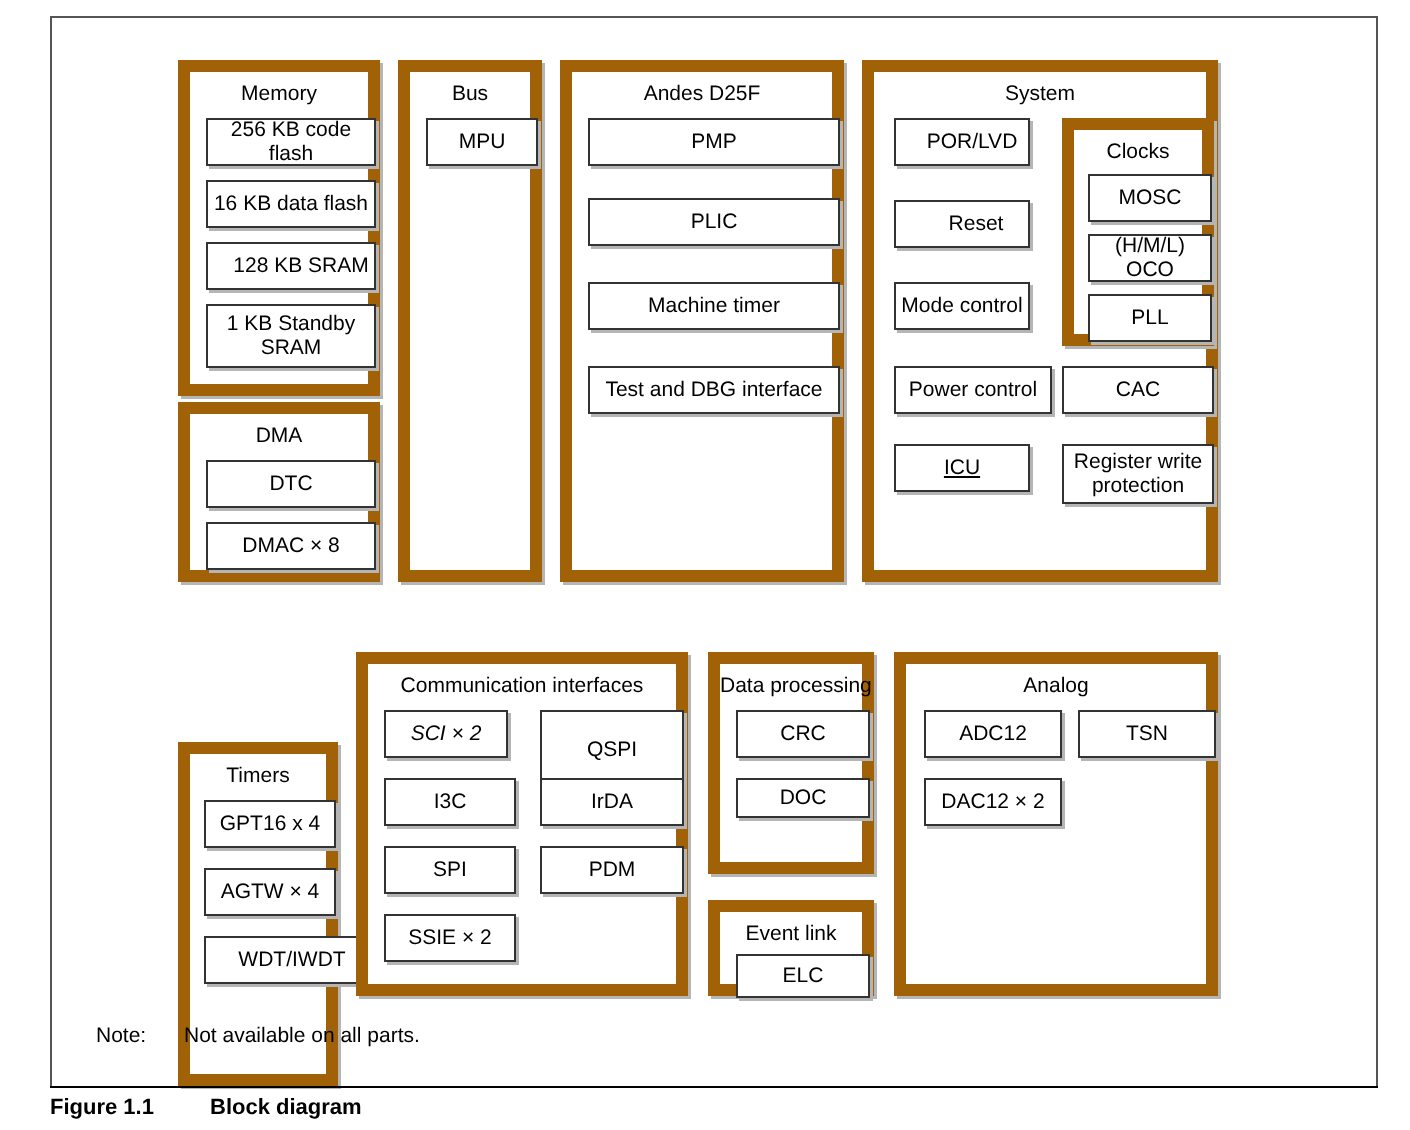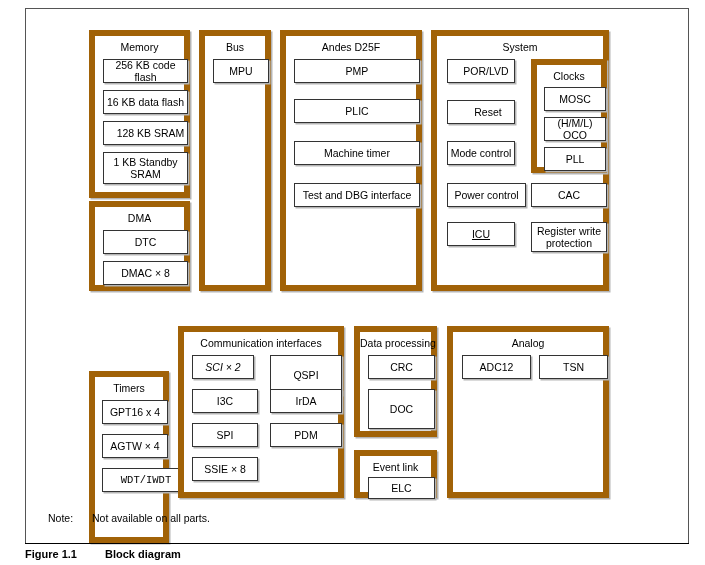--- a/index.html
+++ b/index.html
@@ -146,48 +146,49 @@
   </div>
 
   <div class="blk" style="left:94px; top:147px; width:76px; height:24px;">CAC</div>
   <div class="blk" style="left:94px; top:186px; width:76px; height:30px;">Register write protection</div>
 </div>
 
 <div class="group" style="left:89px; top:326px; width:80px; height:172px;margin-top:45px;">
   <div class="group-title">Timers</div>
   <div class="blk" style="left:7px; top:23px; width:66px; height:24px;">GPT16 x 4</div>
   <div class="blk" style="left:7px; top:57px; width:66px; height:24px;">AGTW × 4</div>
-  <div class="blk" style="left:7px; top:91px; width:88px; height:24px;font-family:Liberation Mono, monospace;">WDT/IWDT</div>
+  <div class="blk" style="left:7px; top:91px; width:88px; height:24px;">WDT/IWDT</div>
 </div>
 
 <div class="group" style="left:178px; top:326px; width:166px; height:172px;">
   <div class="group-title">Communication interfaces</div>
   <div class="blk" style="left:8px; top:23px; width:62px; height:24px;font-style:italic;">SCI × 2</div>
   <div class="blk" style="left:8px; top:57px; width:66px; height:24px;">I3C</div>
   <div class="blk" style="left:8px; top:91px; width:66px; height:24px;">SPI</div>
-  <div class="blk" style="left:8px; top:125px; width:66px; height:24px;">SSIE × 8</div>
+  <div class="blk" style="left:8px; top:125px; width:66px; height:24px;">SSIE × 2</div>
   <div class="blk" style="left:86px; top:23px; width:72px; height:40px;">QSPI</div>
   <div class="blk" style="left:86px; top:57px; width:72px; height:24px;">IrDA</div>
   <div class="blk" style="left:86px; top:91px; width:72px; height:24px;">PDM</div>
 </div>
 
 <div class="group" style="left:354px; top:326px; width:83px; height:111px;">
   <div class="group-title">Data processing</div>
   <div class="blk" style="left:8px; top:23px; width:67px; height:24px;">CRC</div>
-  <div class="blk" style="left:8px; top:57px; width:67px; height:40px;">DOC</div>
+  <div class="blk" style="left:8px; top:57px; width:67px; height:20px;">DOC</div>
 </div>
 
 <div class="group" style="left:354px; top:450px; width:83px; height:48px;padding-left:44px;">
   <div class="group-title">Event link</div>
   <div class="blk" style="left:8px; top:21px; width:67px; height:22px;">ELC</div>
 </div>
 
 <div class="group" style="left:447px; top:326px; width:162px; height:172px;">
   <div class="group-title">Analog</div>
   <div class="blk" style="left:9px; top:23px; width:69px; height:24px;">ADC12</div>
+  <div class="blk" style="left:9px; top:57px; width:69px; height:24px;">DAC12 × 2</div>
   <div class="blk" style="left:86px; top:23px; width:69px; height:24px;">TSN</div>
 </div>
 
 <div id="note-row">
   <span id="note-label">Note:</span><span>Not available on all parts.</span>
 </div>
 
 <div id="caption-rule"></div>
 
 <div id="figure-caption">

